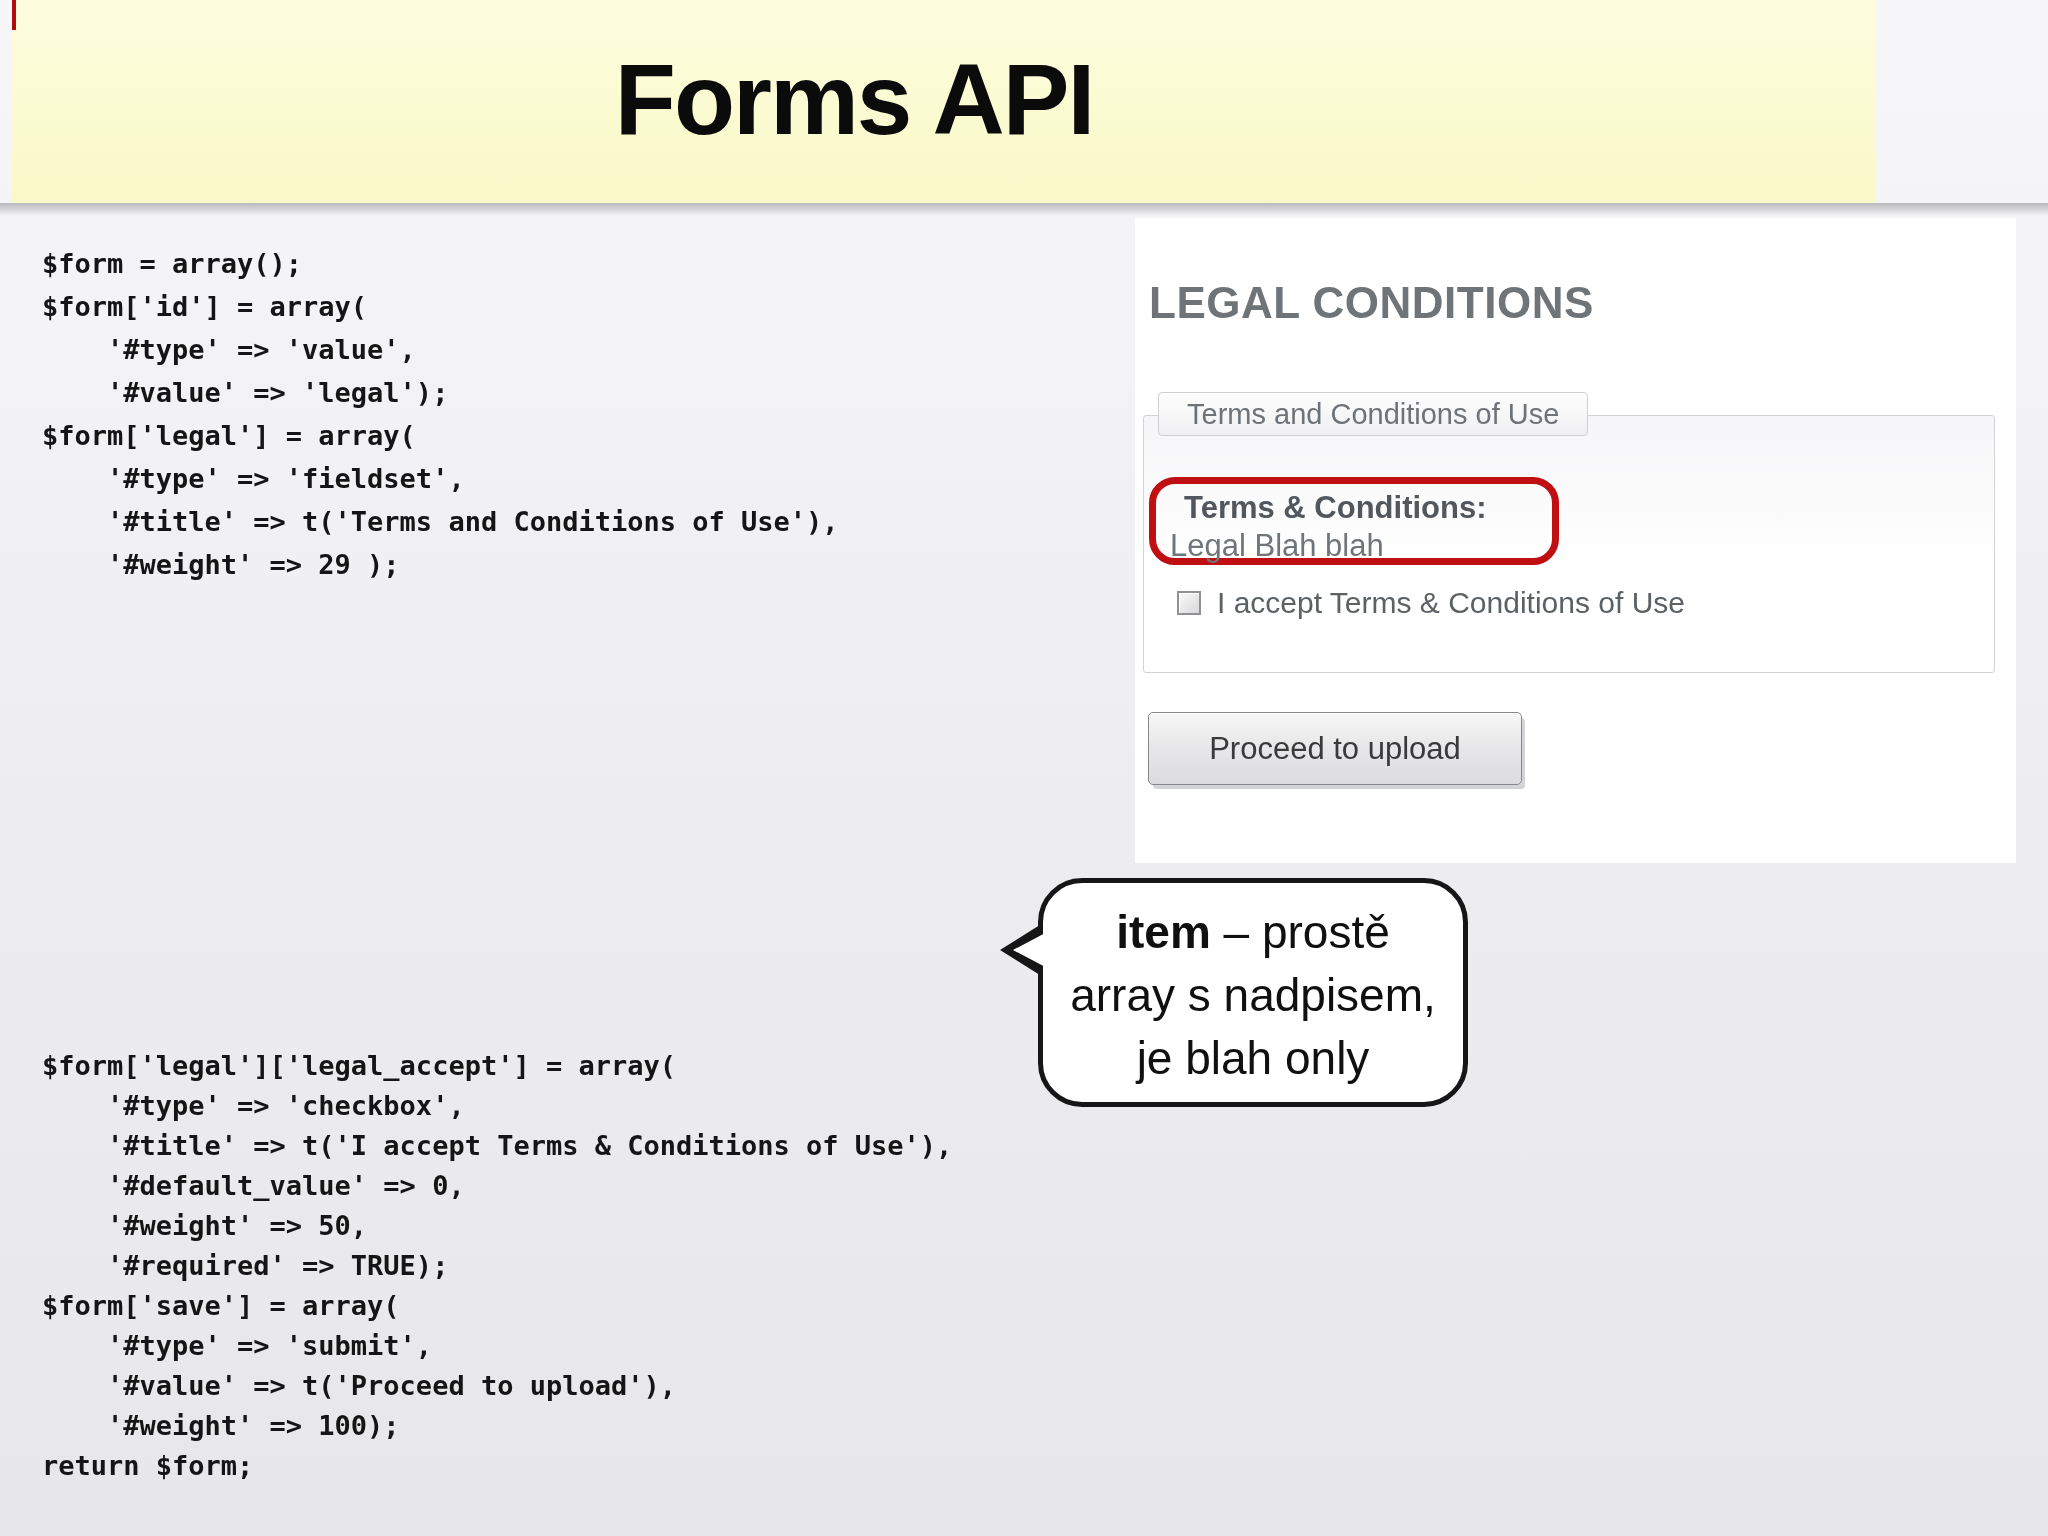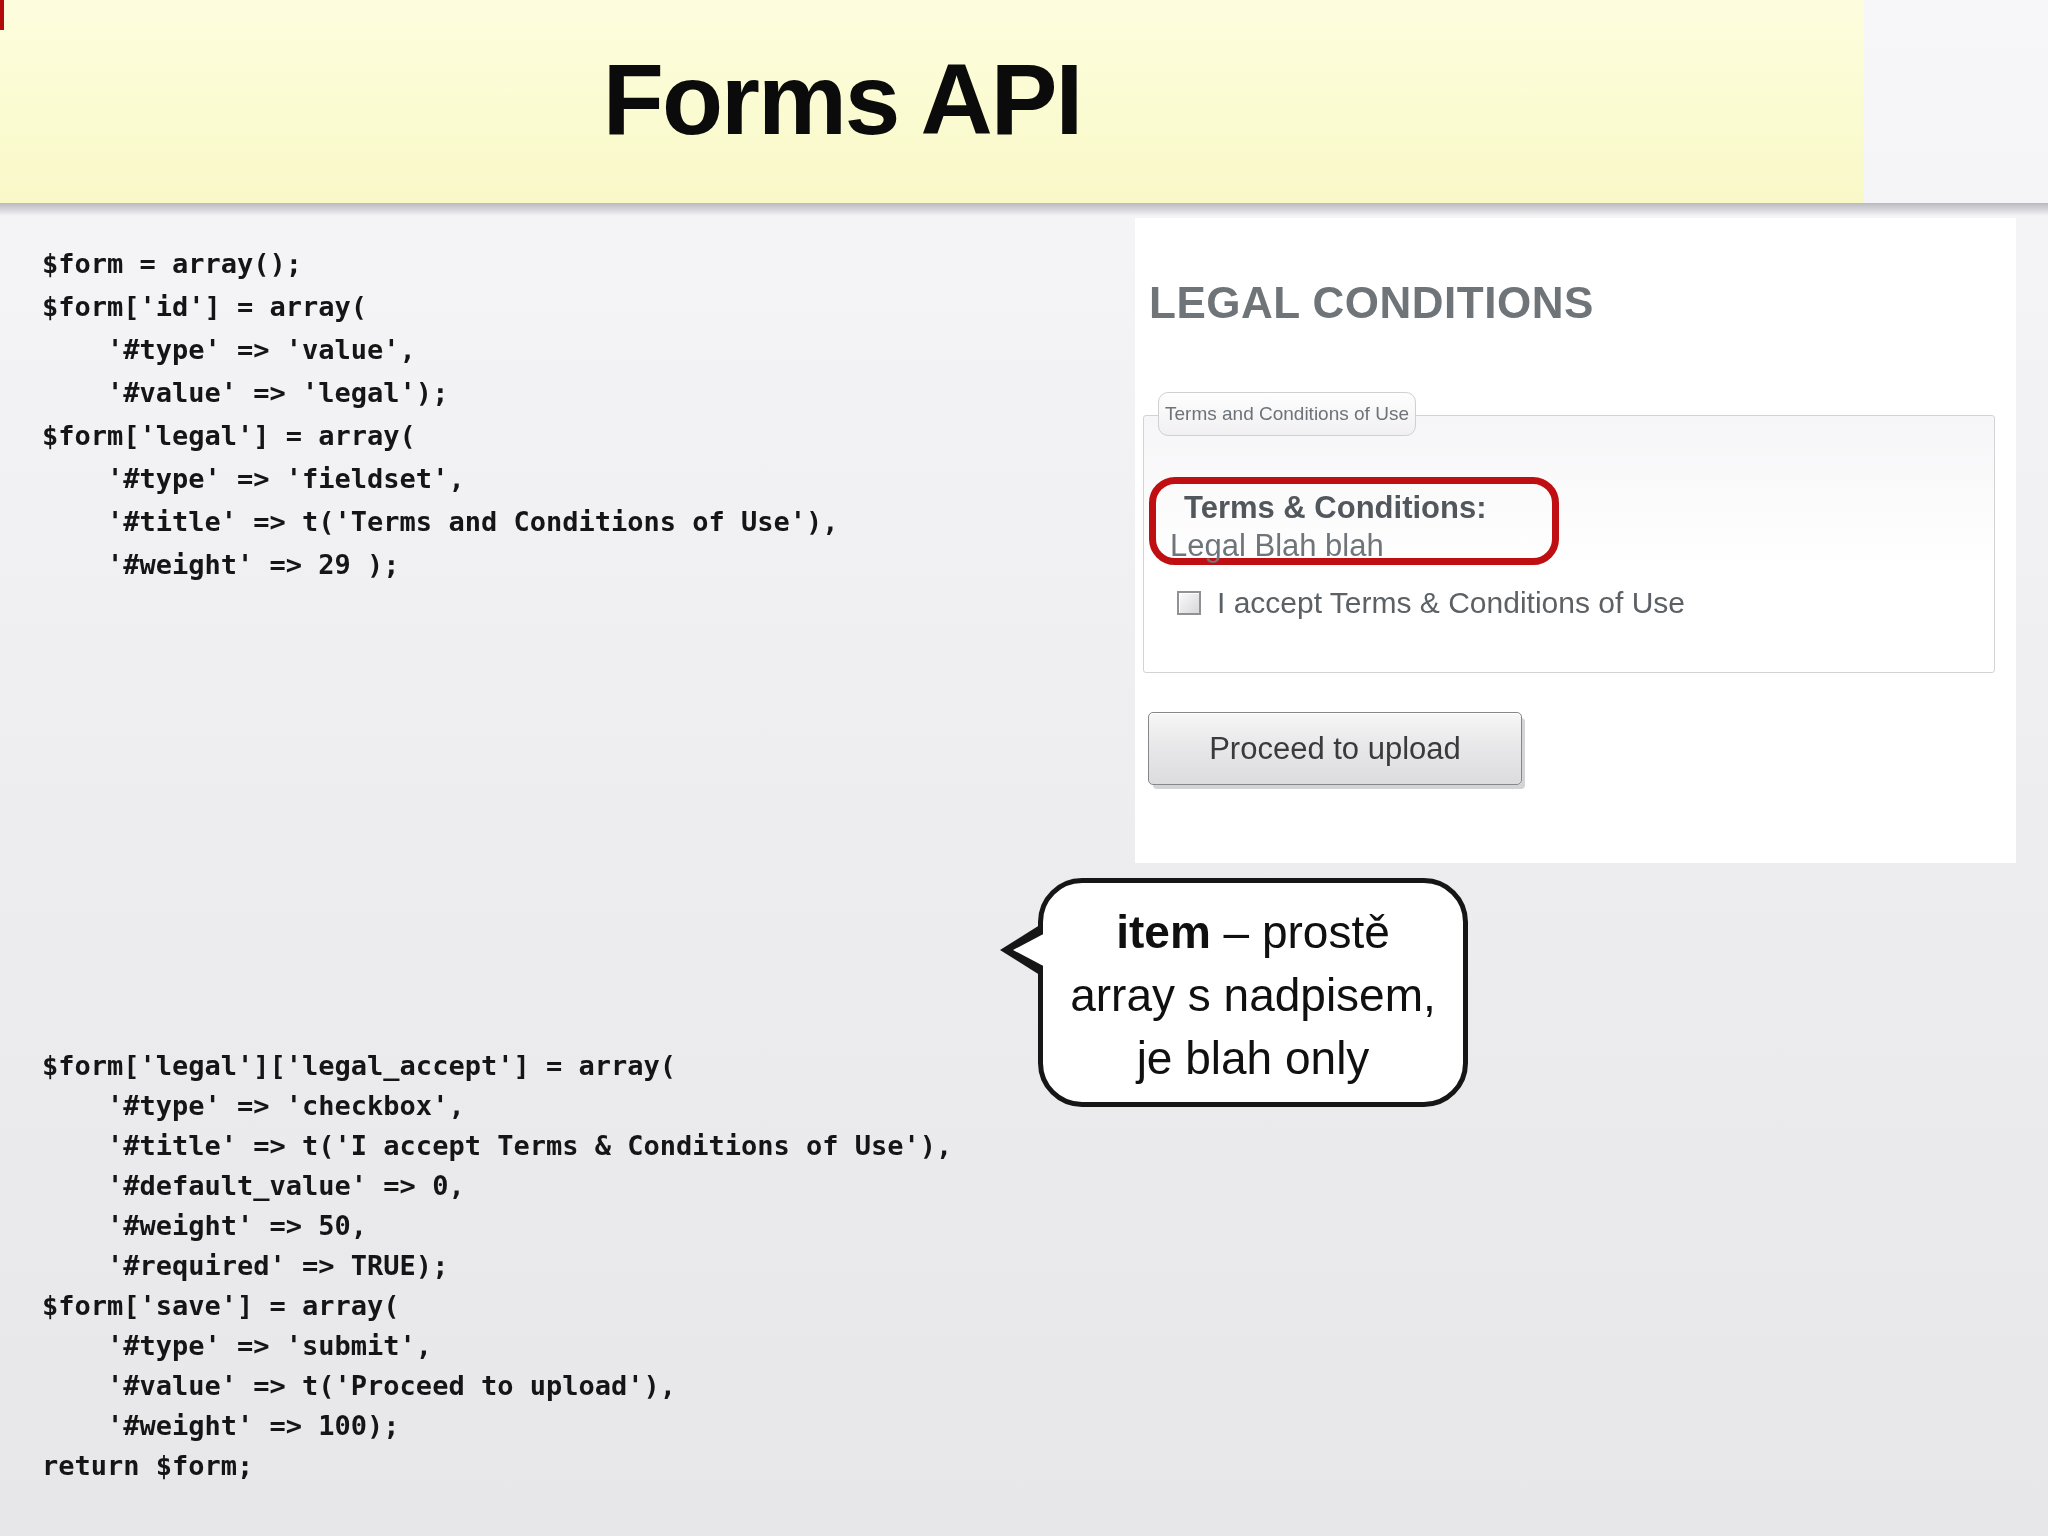--- a/index.html
+++ b/index.html
@@ -3,21 +3,21 @@
 <meta charset="utf-8">
 <style>
   html,body{margin:0;padding:0;background:#888;}
   .slide{
     position:relative;width:2048px;height:1536px;overflow:hidden;
     background:linear-gradient(180deg,#f7f7f9 0%,#ededef 55%,#e7e7e9 100%);
     font-family:"Liberation Sans",sans-serif;
   }
   
   .title-band{
-    position:absolute;left:0;top:0;width:1864px;height:203px;
+    position:absolute;left:12px;top:0;width:1864px;height:203px;
     background:linear-gradient(180deg,#fdfdde 0%,#fbfbd2 55%,#f8f8c8 100%);
     text-decoration:underline;
   }
   .corner-mark{position:absolute;left:0;top:0;width:4px;height:30px;background:#b30b0b;}
   .slide-title{
     position:absolute;left:0;right:180px;top:34px;margin:0;
     font-size:100px;line-height:130px;font-weight:bold;letter-spacing:-2px;
     color:#0b0b0b;text-align:center;
   }
   .band-shadow{
@@ -40,23 +40,23 @@
     position:absolute;left:14px;top:60px;margin:0;
     font-size:44px;font-weight:bold;letter-spacing:.5px;color:#6e7478;
   }
   .fieldset{
     position:absolute;left:8px;top:197px;width:852px;height:258px;box-sizing:border-box;
     border:1px solid #d2d3d5;border-radius:3px;
     background:linear-gradient(180deg,#f6f6f8 0%,#ffffff 60%);
   }
   .legend{
     position:absolute;left:14px;top:-24px;height:44px;line-height:42px;box-sizing:border-box;
-    padding:0 6px;border:1px solid #cfd0d2;border-radius:10px;
+    padding:0 28px;border:1px solid #cfd0d2;border-radius:4px;
     background:linear-gradient(180deg,#fefefe,#f0f0f2);
-    color:#6d7378;font-size:19px;white-space:nowrap;
+    color:#6d7378;font-size:29px;white-space:nowrap;
   }
   .red-highlight{
     position:absolute;left:5px;top:61px;width:410px;height:88px;box-sizing:border-box;
     border:7px solid #c00f13;border-radius:26px;
   }
   .item-label{margin:6px 0 0 28px;font-size:31px;font-weight:bold;color:#51575c;}
   .item-value{margin:2px 0 0 14px;font-size:31px;color:#6f757a;}
   .checkbox-row{position:absolute;left:25px;top:170px;display:flex;align-items:center;gap:16px;padding-left:8px;}
   .checkbox{
     width:24px;height:24px;box-sizing:border-box;border:2px solid #8f9194;

